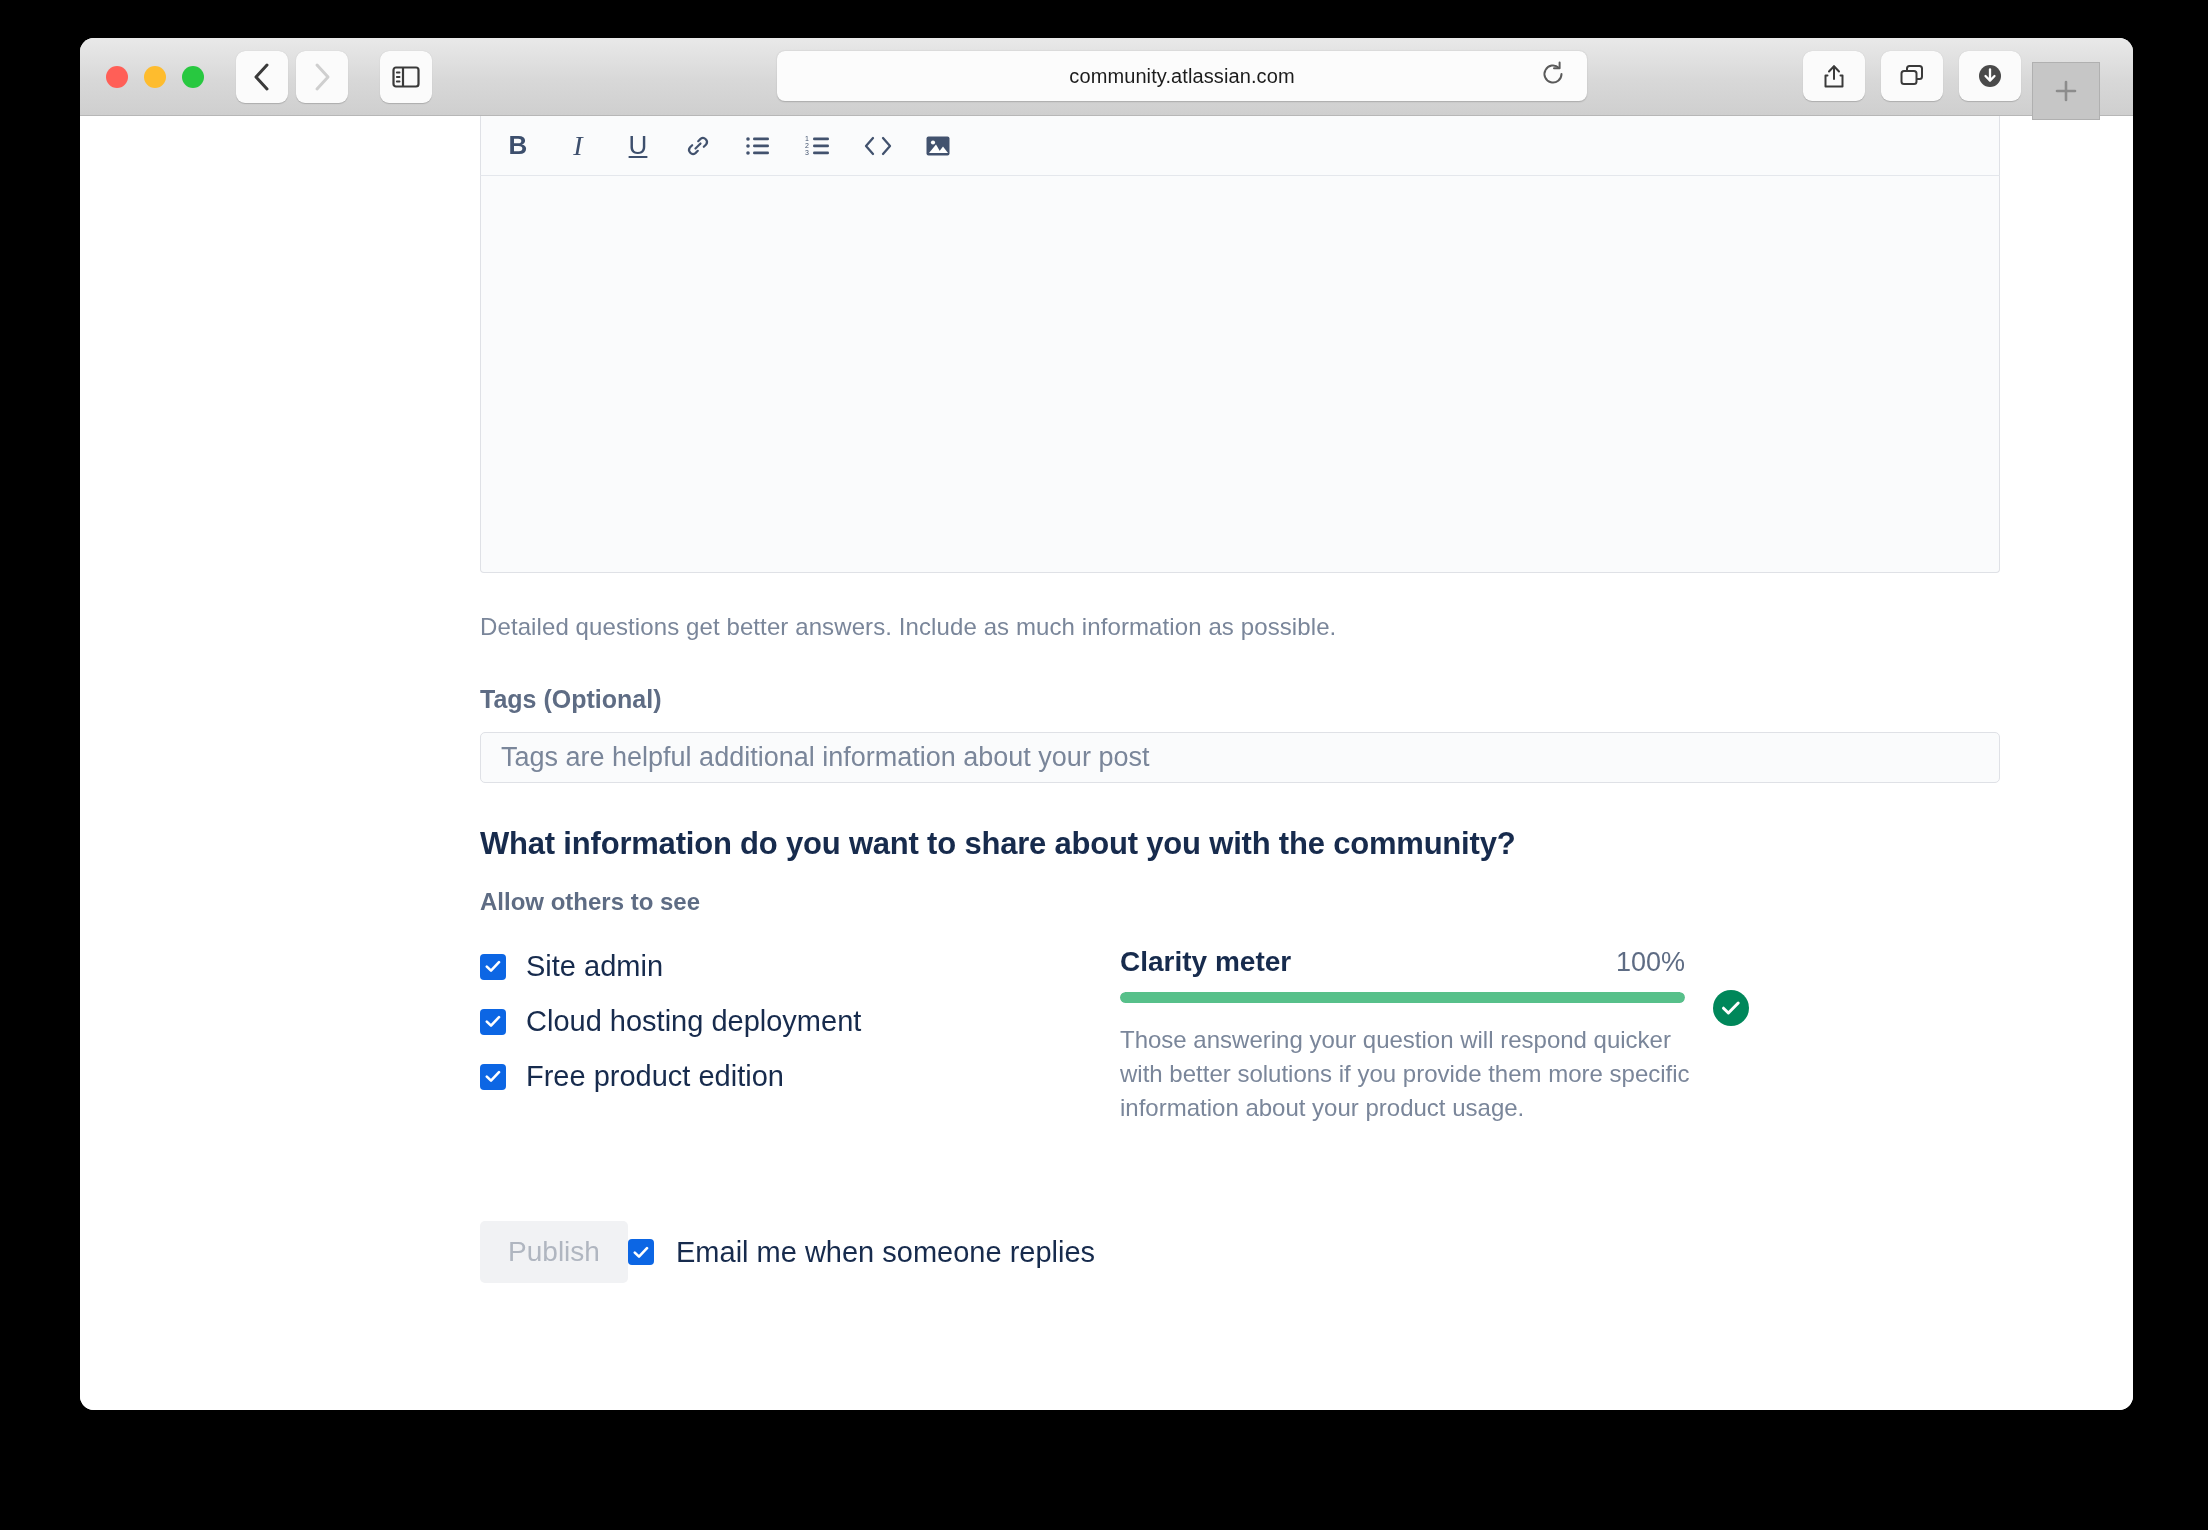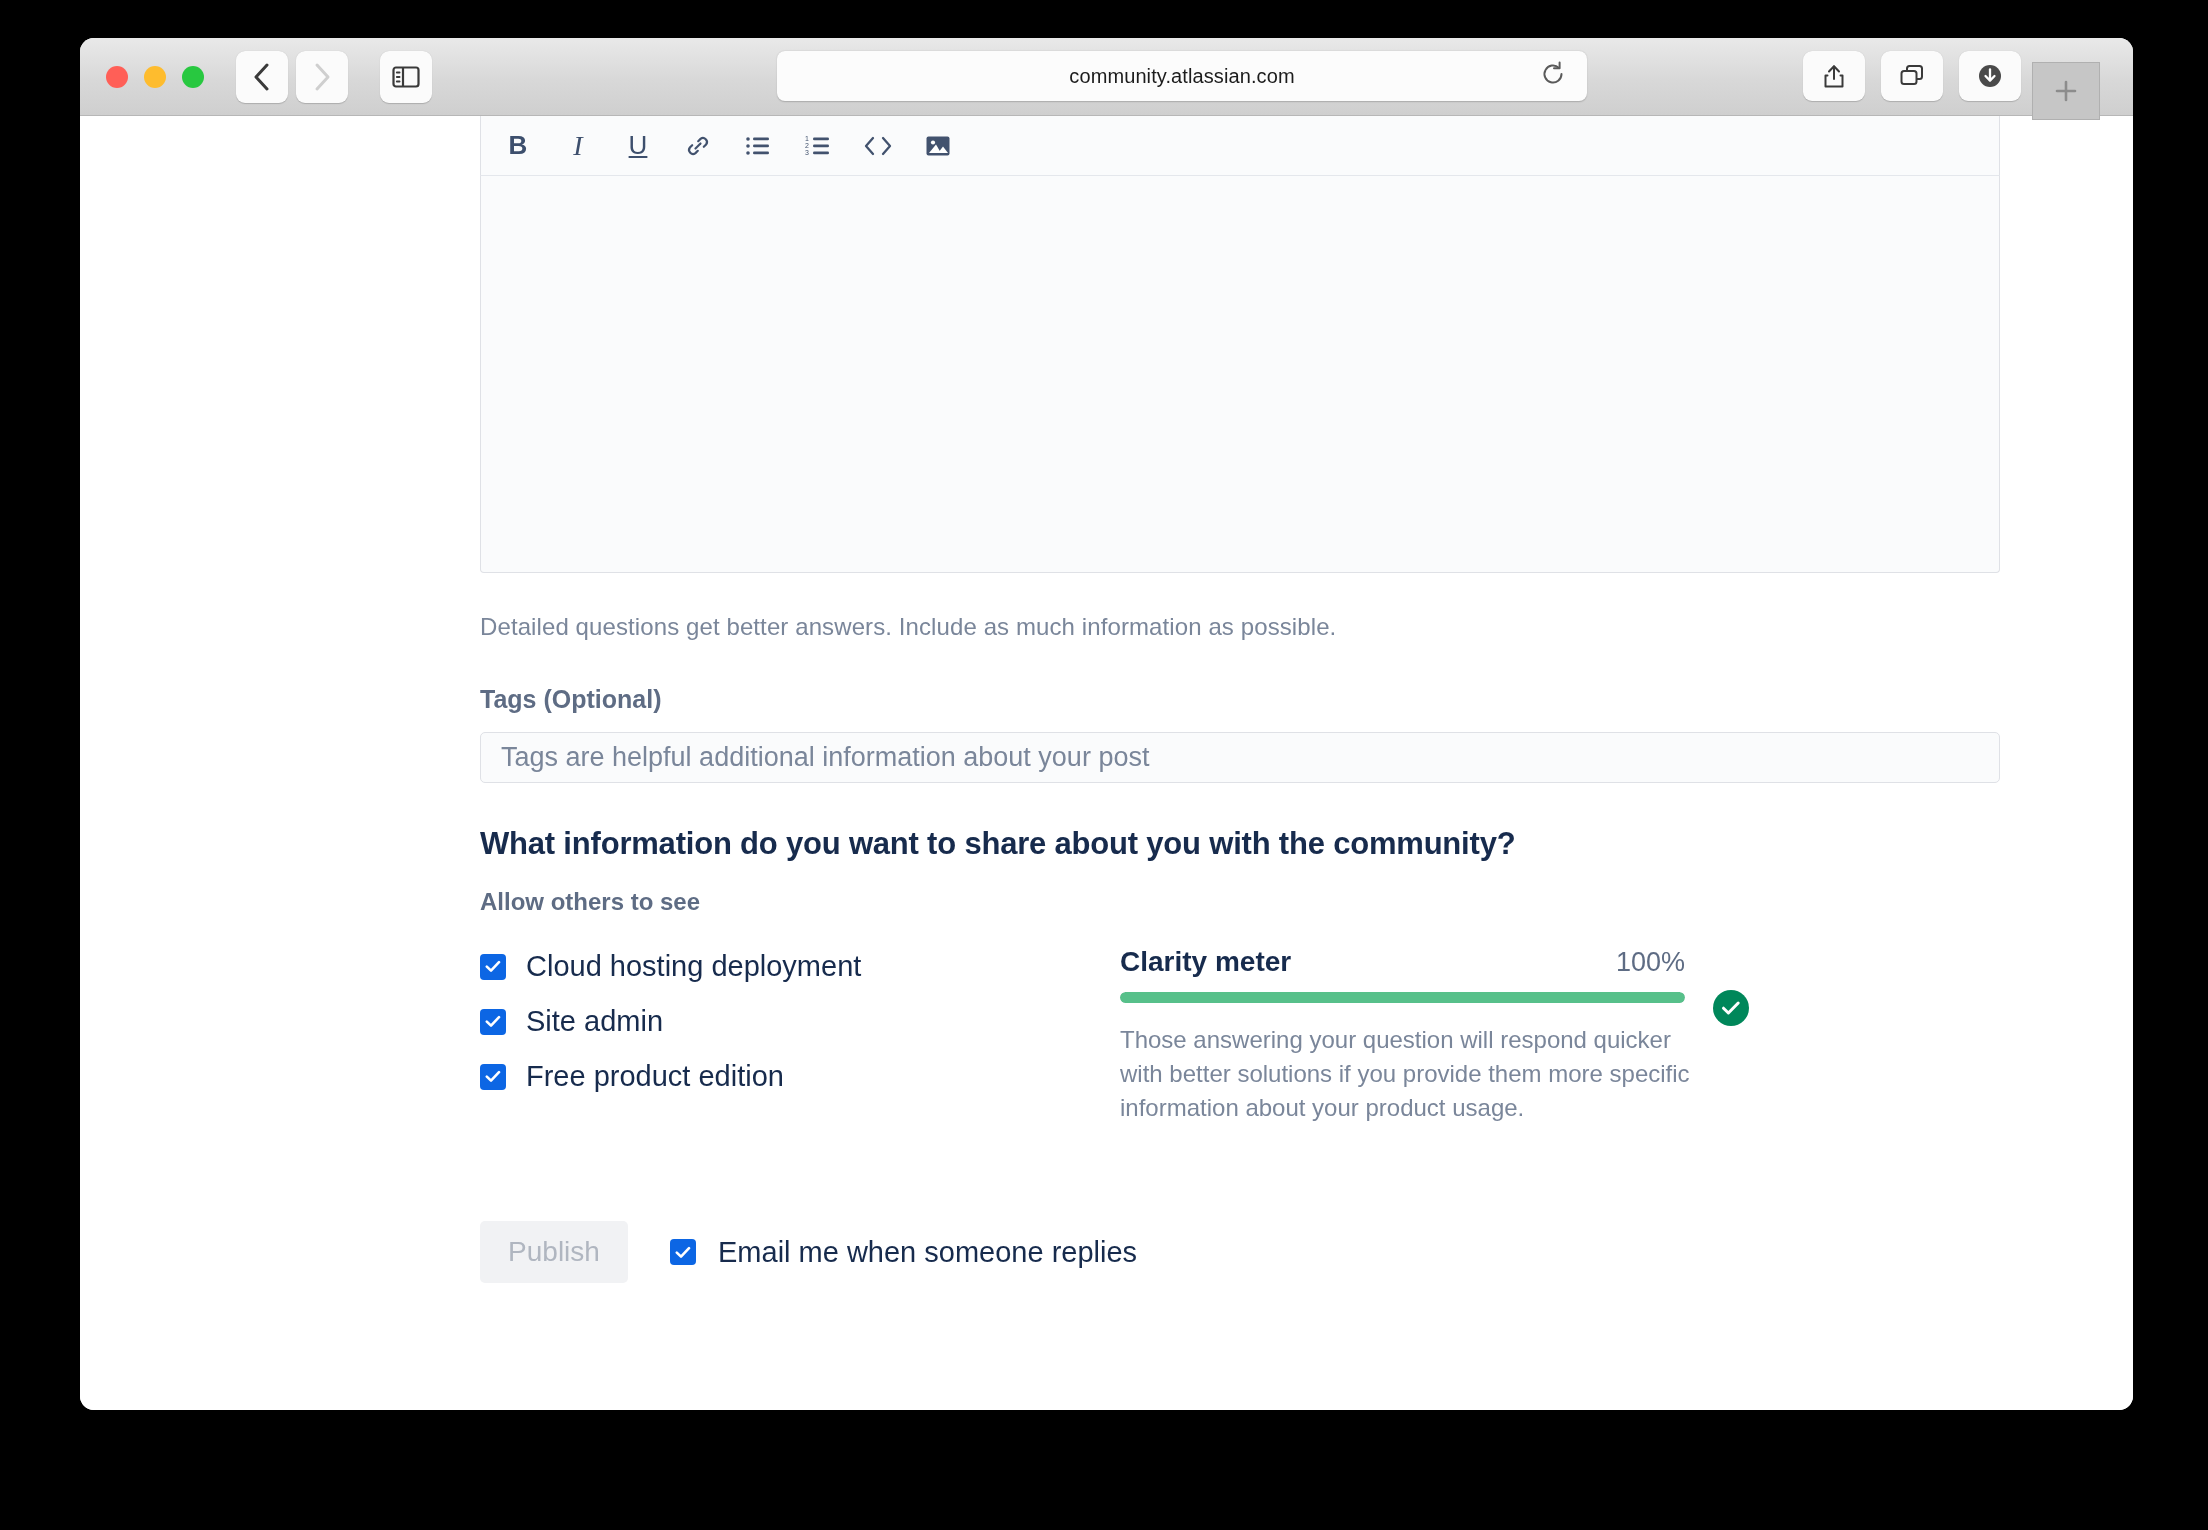--- a/index.html
+++ b/index.html
@@ -278,21 +278,20 @@
     font-size: 24px;
     line-height: 1.42;
     color: #7a869a;
   }
 
   
   .publish-row {
     margin-top: 96px;
     display: flex;
     align-items: center;
-    gap: 42px;
   }
   .publish-btn {
     width: 148px;
     height: 62px;
     background: #f1f2f4;
     border-radius: 5px;
     border: none;
     display: flex; align-items: center; justify-content: center;
     font-size: 28px;
     color: #b0b6c0;
@@ -439,29 +438,29 @@
 
       <div class="two-col">
 
         <div class="col-left">
           <div class="check-row">
             <span class="cbox">
               <svg width="16" height="13" viewBox="0 0 16 13">
                   <polyline points="1.8,6.6 6,10.6 14,2.2" fill="none" stroke="#ffffff" stroke-width="2.6" stroke-linecap="round" stroke-linejoin="round"></polyline>
                 </svg>
             </span>
-            <span class="check-label">Cloud hosting deployment</span>
+            <span class="check-label">Site admin</span>
           </div>
           <div class="check-row">
             <span class="cbox">
               <svg width="16" height="13" viewBox="0 0 16 13">
                   <polyline points="1.8,6.6 6,10.6 14,2.2" fill="none" stroke="#ffffff" stroke-width="2.6" stroke-linecap="round" stroke-linejoin="round"></polyline>
                 </svg>
             </span>
-            <span class="check-label">Site admin</span>
+            <span class="check-label">Cloud hosting deployment</span>
           </div>
           <div class="check-row">
             <span class="cbox">
               <svg width="16" height="13" viewBox="0 0 16 13">
                   <polyline points="1.8,6.6 6,10.6 14,2.2" fill="none" stroke="#ffffff" stroke-width="2.6" stroke-linecap="round" stroke-linejoin="round"></polyline>
                 </svg>
             </span>
             <span class="check-label">Free product edition</span>
           </div>
         </div>

